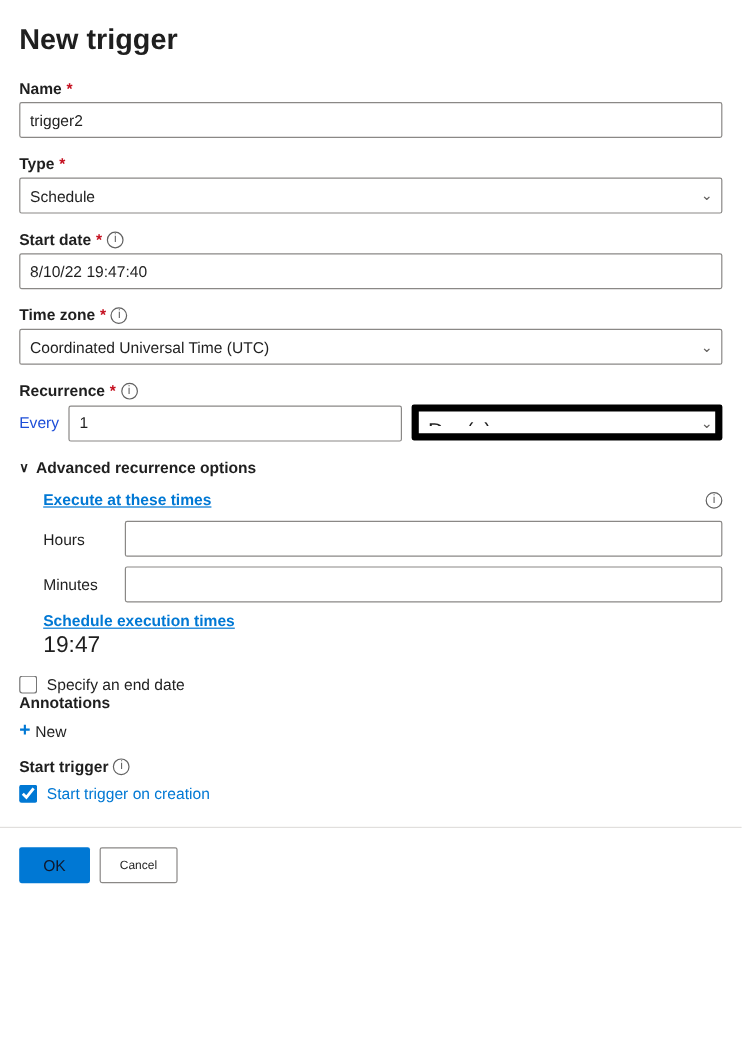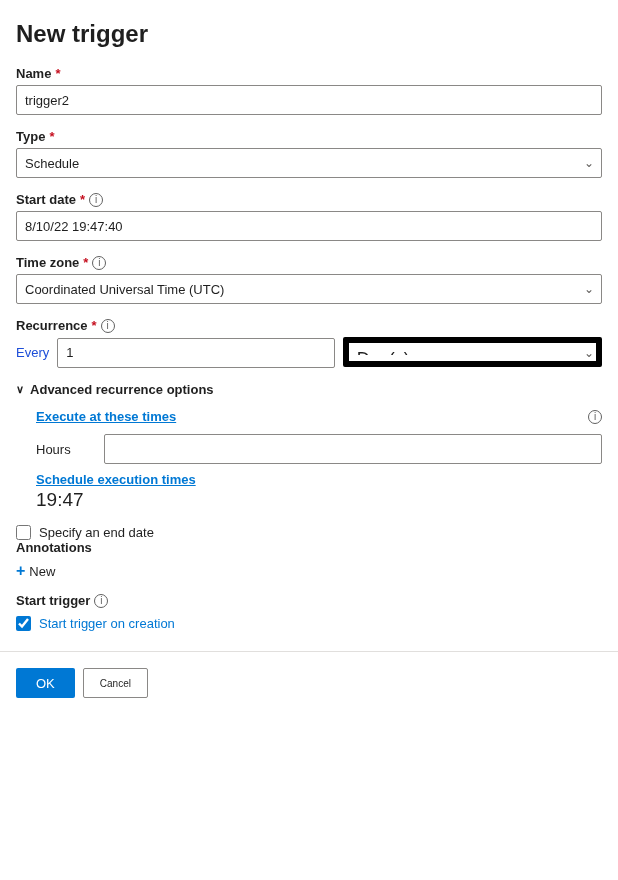--- a/index.html
+++ b/index.html
@@ -275,21 +275,21 @@
       margin: 0 -16px;
     }
     .footer-buttons {
       display: flex;
       align-items: center;
       gap: 8px;
       padding: 16px 16px;
     }
     .btn-ok {
       background: #0078d4;
-      color: #ffffff;
+      color: #0f172a;
       border: none;
       border-radius: 2px;
       padding: 6px 20px;
       font-size: 13px;
       cursor: pointer;
       font-weight: 400;
       height: 30px;
     }
     .btn-cancel {
       background: #fff;
@@ -391,20 +391,24 @@
       <div class="execute-row">
         <span class="execute-link">Execute at these times</span>
         <span class="info-icon">i</span>
       </div>
 
       <div class="hours-minutes-row">
         <span class="hm-label">Hours</span>
         <input type="text" class="hm-input" style="">
       </div>
 
+      <div class="hours-minutes-row">
+        <span class="hm-label">Minutes</span>
+        <input type="text" class="hm-input" style="">
+      </div>
 
       <div>
         <span class="schedule-link">Schedule execution times</span>
         <div class="schedule-time">19:47</div>
       </div>
     </div>
   </div>
 
   <div class="checkbox-row">
     <input type="checkbox" class="checkbox-input" style="">

